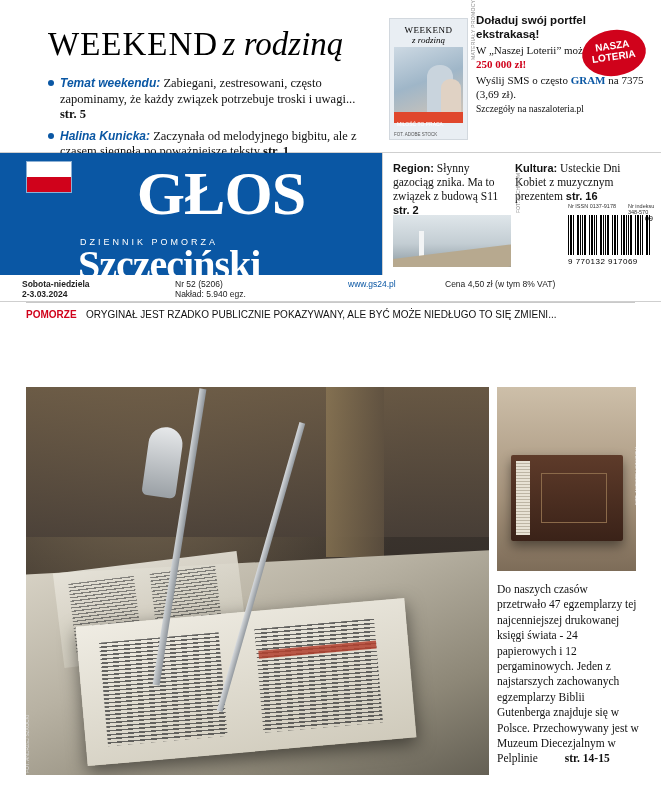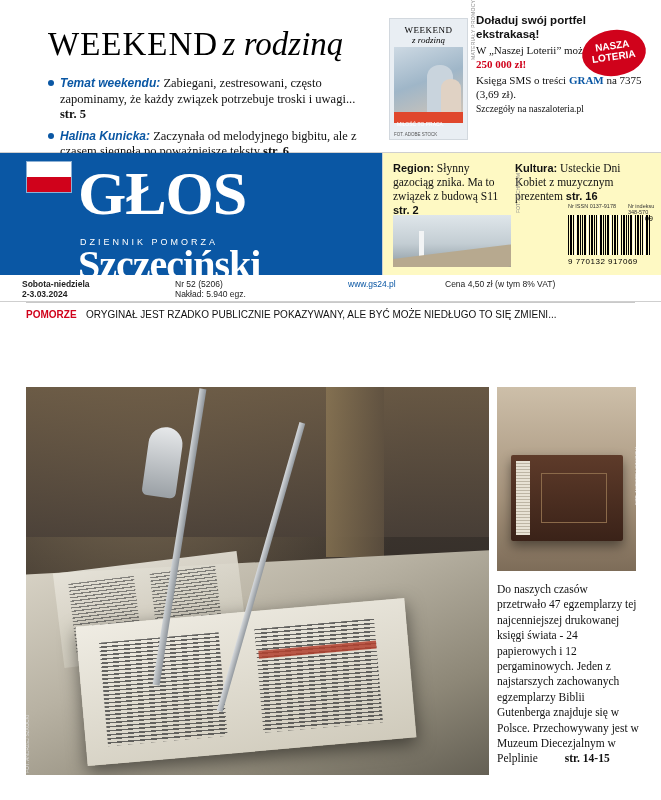--- a/index.html
+++ b/index.html
@@ -40,25 +40,25 @@
   .lottery{position:absolute;right:6px;top:16px;width:68px;height:46px;}
   .lot-circle{position:absolute;right:0;top:0;width:64px;height:46px;background:#d0021b;border-radius:50%/50%;transform:rotate(-8deg);}
   .lot-txt{position:absolute;right:4px;top:10px;width:58px;text-align:center;color:#fff;font-weight:bold;font-size:10px;line-height:11px;transform:rotate(-8deg);}
 
   
   .masthead{position:relative;height:122px;background:#0a57a4;}
   .flag{position:absolute;left:26px;top:8px;width:44px;height:30px;border:1px solid #ffffff88;}
   .flag .fw{height:15px;background:#fff;}
   .flag .fr{height:15px;background:#d0021b;}
   .logo{position:absolute;left:24px;top:12px;width:340px;color:#fff;}
-  .logo .l1{font-family:"Liberation Serif",serif;font-weight:bold;font-size:62px;line-height:56px;letter-spacing:-1px;padding-left:54px;}
+  .logo .l1{font-family:"Liberation Serif",serif;font-weight:bold;font-size:62px;line-height:56px;letter-spacing:-1px;padding-left:54px;text-align:center;}
   .logo .l2{font-family:"Liberation Sans",sans-serif;font-size:9px;letter-spacing:3px;padding-left:56px;margin-top:16px;}
   .logo .l3{font-family:"Liberation Serif",serif;font-weight:bold;font-size:40px;line-height:40px;letter-spacing:-1px;padding-left:54px;margin-top:-2px;}
 
-  .mh-right{position:absolute;left:382px;top:0;width:279px;height:122px;background:#fef9c3;border-left:1px solid #cfcfcf;}
+  .mh-right{position:absolute;left:382px;top:0;width:279px;height:122px;background:#ffffff;border-left:1px solid #cfcfcf;}
   .mh-col{position:absolute;top:8px;font-family:"Liberation Serif",serif;font-size:11.5px;line-height:14px;color:#111;}
   .mh-col b{font-family:"Liberation Sans",sans-serif;font-size:11px;}
   .mh-col1{left:10px;width:110px;}
   .mh-col2{left:132px;width:120px;}
   .mh-photo{position:absolute;left:10px;top:62px;width:118px;height:52px;background:linear-gradient(180deg,#dfe6ea 0%,#c3cdd3 55%,#8c9aa2 100%);overflow:hidden;}
   .mh-photo .tower{position:absolute;left:26px;bottom:8px;width:5px;height:28px;background:#f2f4f5;}
   .mh-photo .road{position:absolute;left:-10px;bottom:-6px;width:150px;height:22px;background:#b7a98f;transform:rotate(-7deg);}
   .mh-credit{position:absolute;left:132px;top:60px;font-size:5px;color:#888;transform:rotate(-90deg);transform-origin:left top;}
   .barcode{position:absolute;left:185px;top:62px;width:85px;height:40px;}
   .barcode i{display:inline-block;width:1px;height:40px;background:#000;margin-right:1px;}
@@ -130,21 +130,21 @@
       <span class="w2">z rodziną</span>
     </div>
 
     <div class="bullets">
       <div class="bline">
         <span class="bdot"></span>
         <span class="bl-lead">Temat weekendu:</span><span> Zabiegani, zestresowani, często zapominamy, że każdy związek potrzebuje troski i uwagi... </span><span class="bl-strong">str. 5</span>
       </div>
       <div class="bline">
         <span class="bdot"></span>
-        <span class="bl-lead">Halina Kunicka:</span><span> Zaczynała od melodyjnego bigbitu, ale z czasem sięgnęła po poważniejsze teksty </span><span class="bl-strong">str. 6</span>
+        <span class="bl-lead">Halina Kunicka:</span><span> Zaczynała od melodyjnego bigbitu, ale z czasem sięgnęła po poważniejsze teksty </span><span class="bl-strong">str. 1</span>
       </div>
     </div>
 
     <div class="minicover">
       <div class="mc-top">
         <div class="mc-t1">WEEKEND</div>
         <div class="mc-t2">z rodziną</div>
       </div>
       <div class="mc-photo">
         <div class="mc-fig"></div>
@@ -154,21 +154,21 @@
       <div class="mc-cap">FOT. ADOBE STOCK</div>
     </div>
     <div class="sidecredit">MATERIAŁY PROMOCYJNE</div>
 
     <div class="promo">
       <div class="ptitle">Doładuj swój portfel ekstrakasą!</div>
       <div class="ptxt">
         <span>W „Naszej Loterii” możesz </span><span class="pred">wygrać 250 000 zł!</span>
       </div>
       <div class="ptxt">
-        <span>Księga SMS o treści </span><span class="pblue">GRAM</span><span> na 7375 (3,69 zł).</span>
+        <span>Wyślij SMS o często </span><span class="pblue">GRAM</span><span> na 7375 (3,69 zł).</span>
       </div>
       <div class="psmall">Szczegóły na naszaloteria.pl</div>
       <div class="lottery">
         <div class="lot-circle"></div>
         <div class="lot-txt">NASZA LOTERIA</div>
       </div>
     </div>
   </div>
 
   <div class="masthead">

